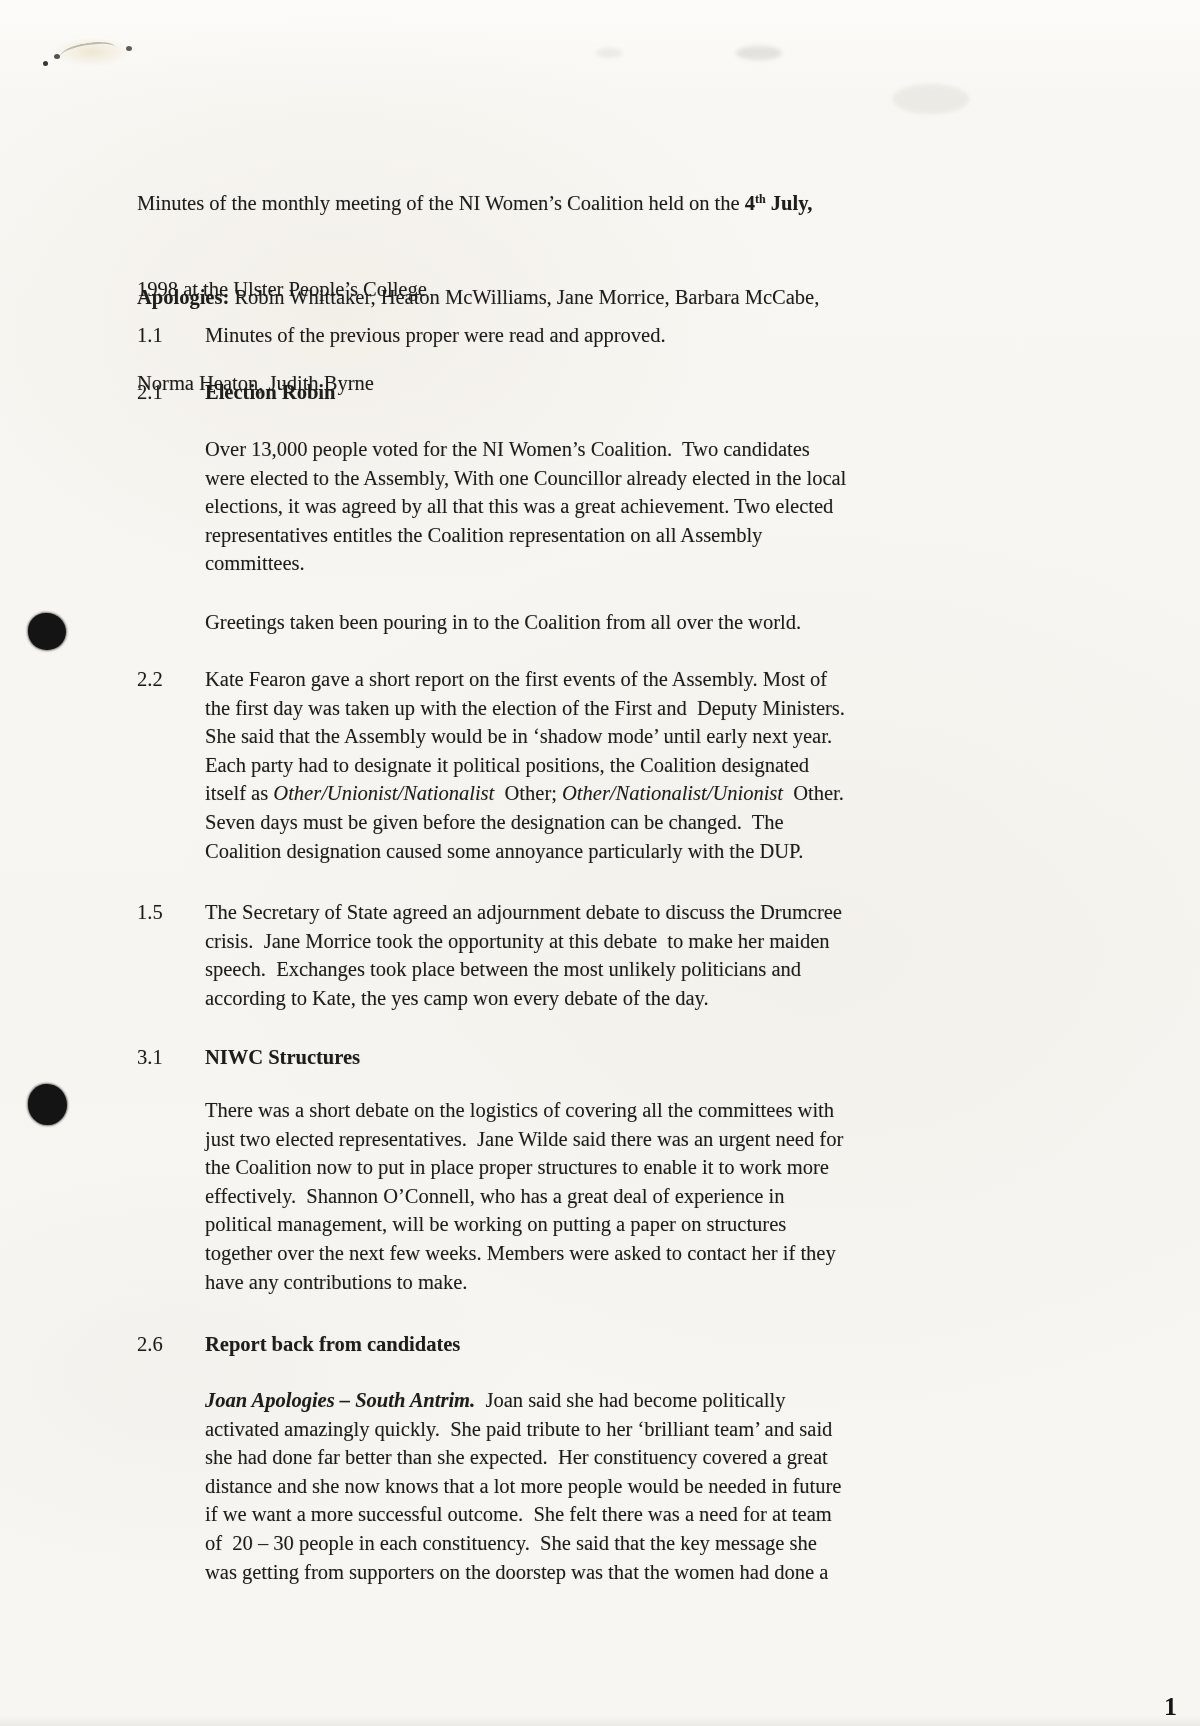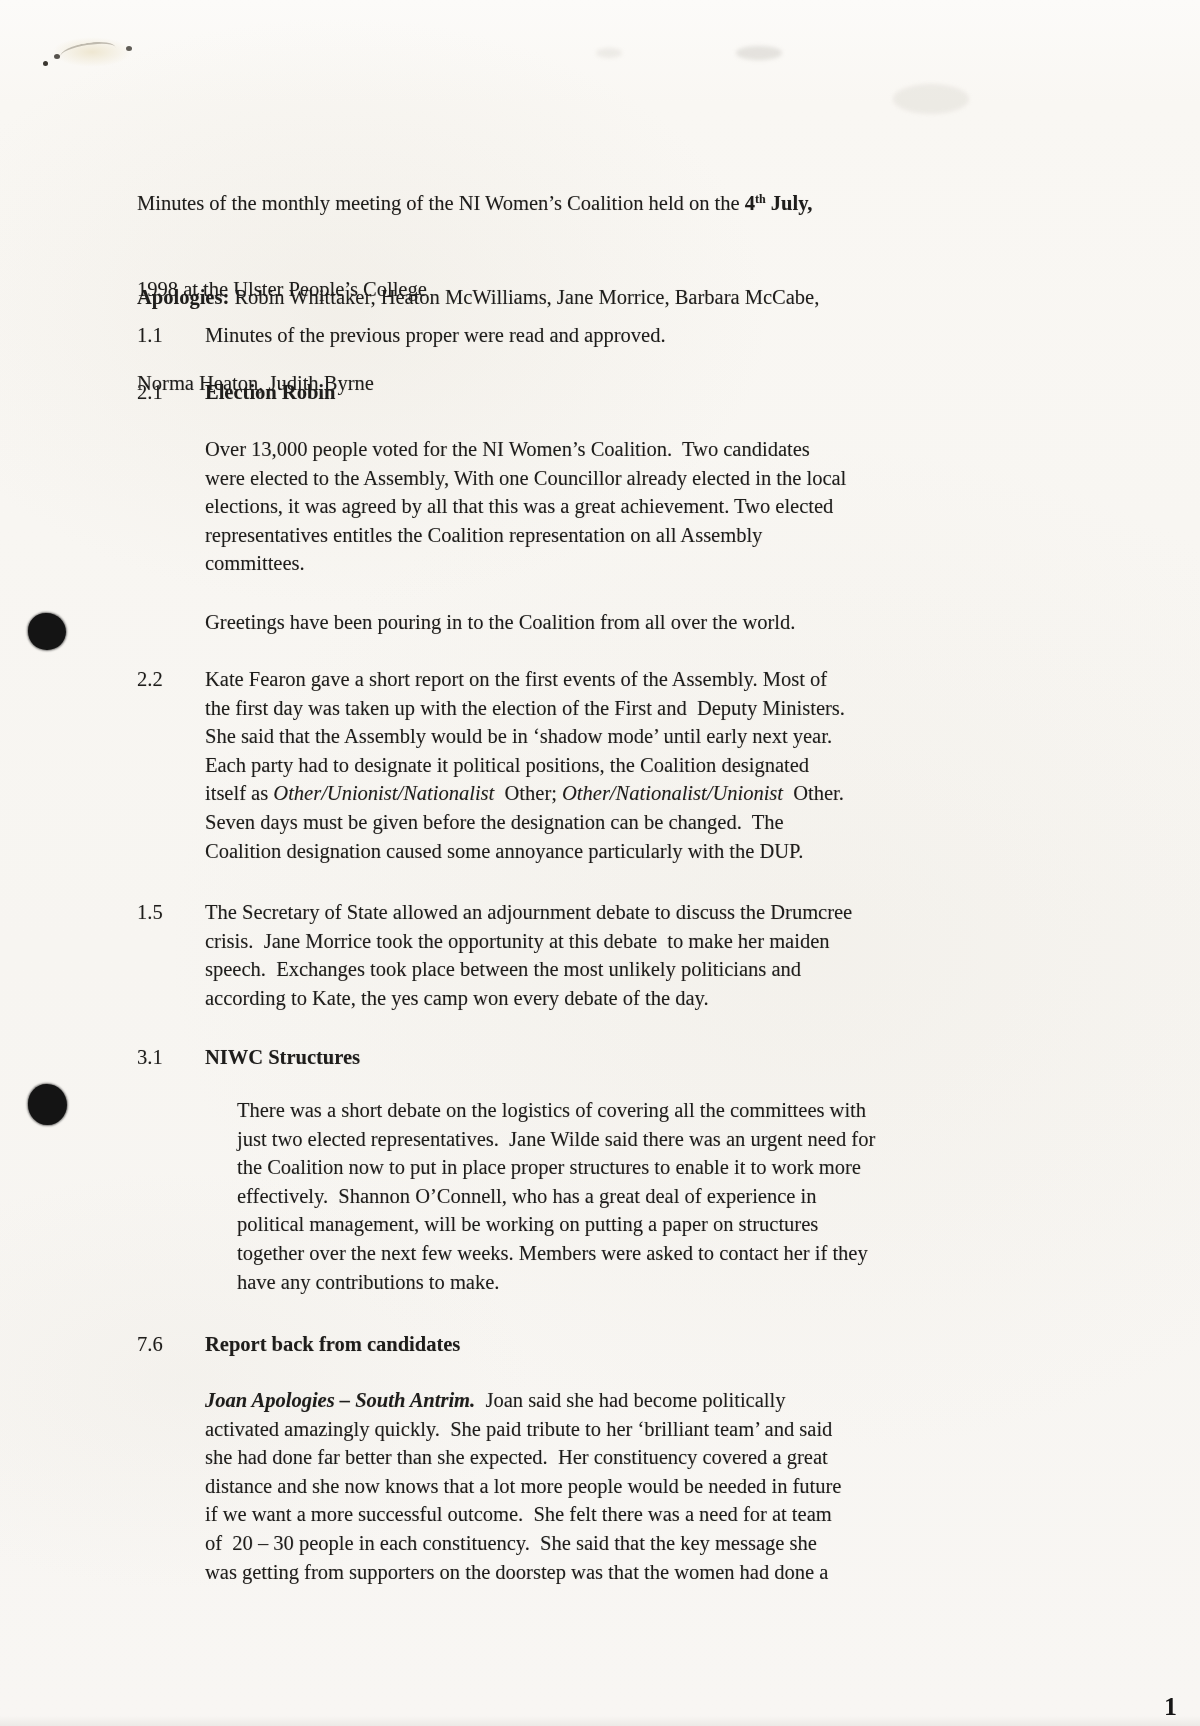--- a/index.html
+++ b/index.html
@@ -103,59 +103,59 @@
   <div class="block txt row" style="top:435px;">
     <div class="num"></div>
     <div>Over 13,000 people voted for the NI Women’s Coalition.  Two candidates
 were elected to the Assembly, With one Councillor already elected in the local
 elections, it was agreed by all that this was a great achievement. Two elected
 representatives entitles the Coalition representation on all Assembly
 committees.</div>
   </div>
   <div class="block txt row" style="top:608px;">
     <div class="num"></div>
-    <div>Greetings have been pouring in to the Coalition from all over the world.</div>
+    <div>Greetings taken been pouring in to the Coalition from all over the world.</div>
   </div>
 
   <div class="block txt row" style="top:665px;">
     <div class="num">2.2</div>
     <div><span>Kate Fearon gave a short report on the first events of the Assembly. Most of
 the first day was taken up with the election of the First and  Deputy Ministers.
 She said that the Assembly would be in ‘shadow mode’ until early next year.
 Each party had to designate it political positions, the Coalition designated
 itself as </span><span class="ital">Other/Unionist/Nationalist</span><span>  Other; </span><span class="ital">Other/Nationalist/Unionist</span><span>  Other.
 Seven days must be given before the designation can be changed.  The
 Coalition designation caused some annoyance particularly with the DUP.</span></div>
   </div>
 
   <div class="block txt row" style="top:898px;">
     <div class="num">1.5</div>
-    <div>The Secretary of State allowed an adjournment debate to discuss the Drumcree
+    <div>The Secretary of State agreed an adjournment debate to discuss the Drumcree
 crisis.  Jane Morrice took the opportunity at this debate  to make her maiden
 speech.  Exchanges took place between the most unlikely politicians and
 according to Kate, the yes camp won every debate of the day.</div>
   </div>
 
   <div class="block txt row" style="top:1043px;">
     <div class="num">3.1</div>
     <div class="bold">NIWC Structures</div>
   </div>
-  <div class="block txt row" style="top:1096px;gap:32px;">
+  <div class="block txt row" style="top:1096px;">
     <div class="num"></div>
     <div>There was a short debate on the logistics of covering all the committees with
 just two elected representatives.  Jane Wilde said there was an urgent need for
 the Coalition now to put in place proper structures to enable it to work more
 effectively.  Shannon O’Connell, who has a great deal of experience in
 political management, will be working on putting a paper on structures
 together over the next few weeks. Members were asked to contact her if they
 have any contributions to make.</div>
   </div>
 
   <div class="block txt row" style="top:1330px;">
-    <div class="num">7.6</div>
+    <div class="num">2.6</div>
     <div class="bold">Report back from candidates</div>
   </div>
   <div class="block txt row" style="top:1386px;">
     <div class="num"></div>
     <div><span class="boldital">Joan Apologies – South Antrim.</span><span>  Joan said she had become politically
 activated amazingly quickly.  She paid tribute to her ‘brilliant team’ and said
 she had done far better than she expected.  Her constituency covered a great
 distance and she now knows that a lot more people would be needed in future
 if we want a more successful outcome.  She felt there was a need for at team
 of  20 – 30 people in each constituency.  She said that the key message she

